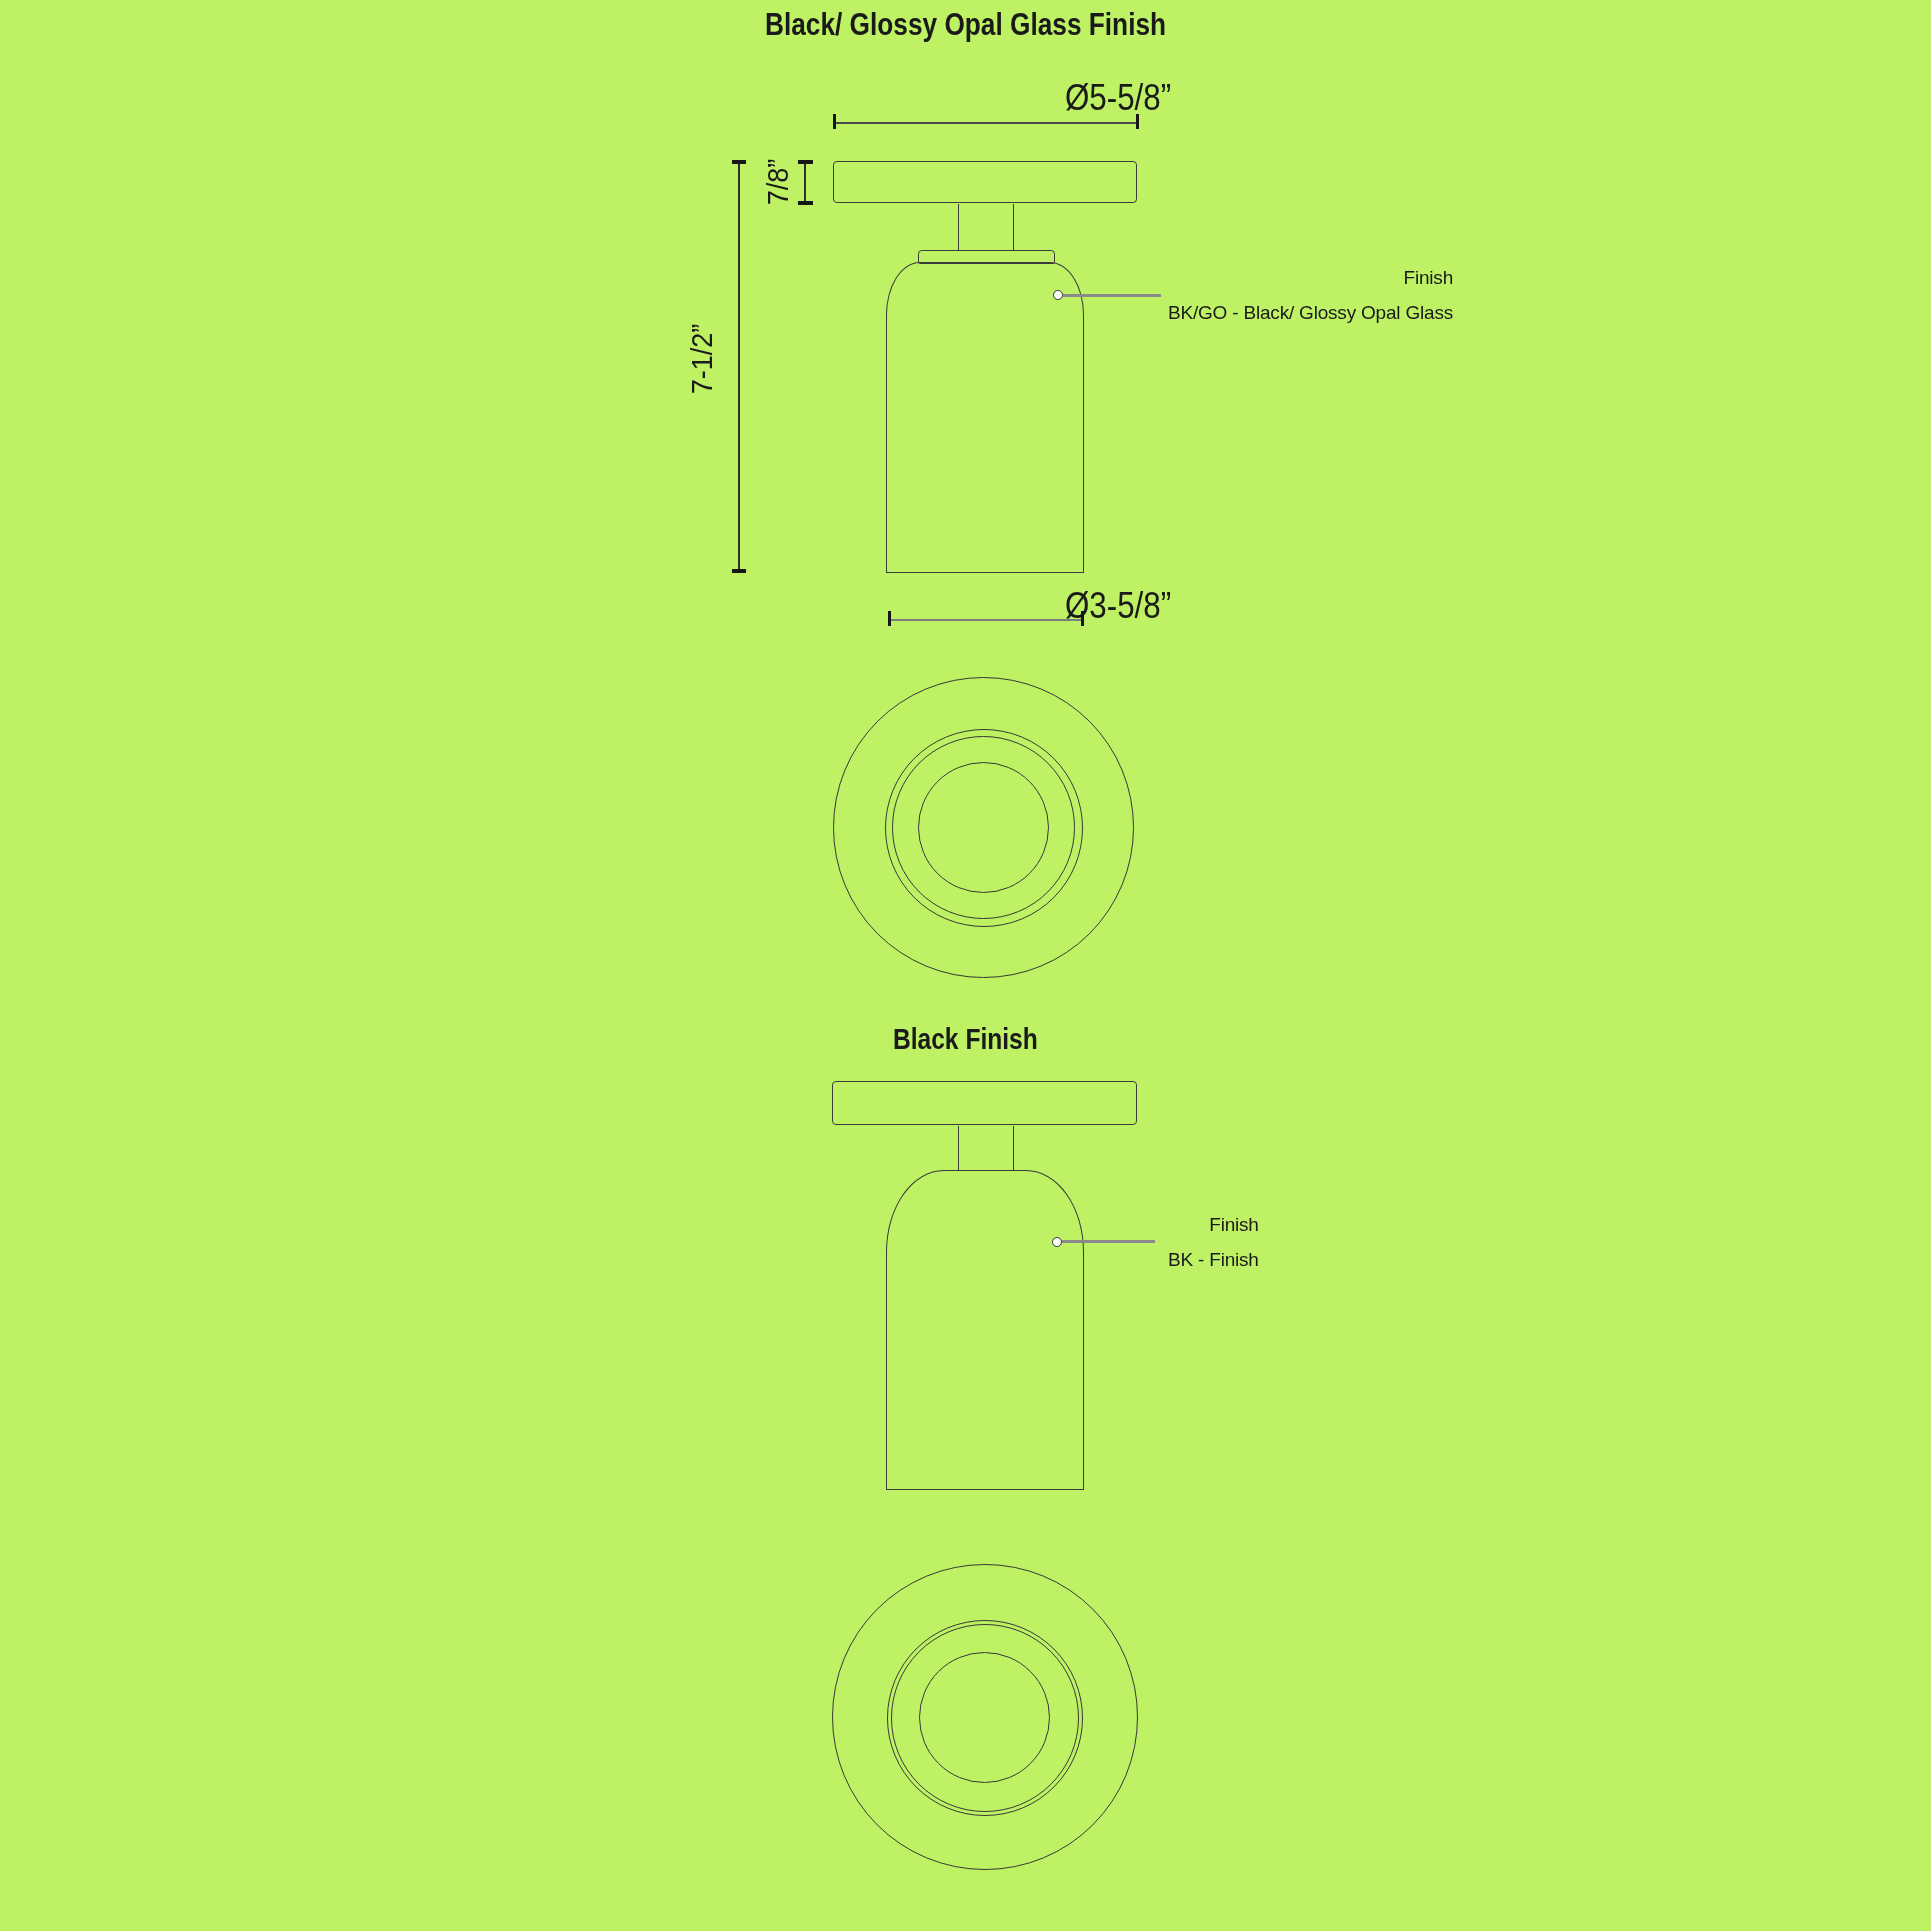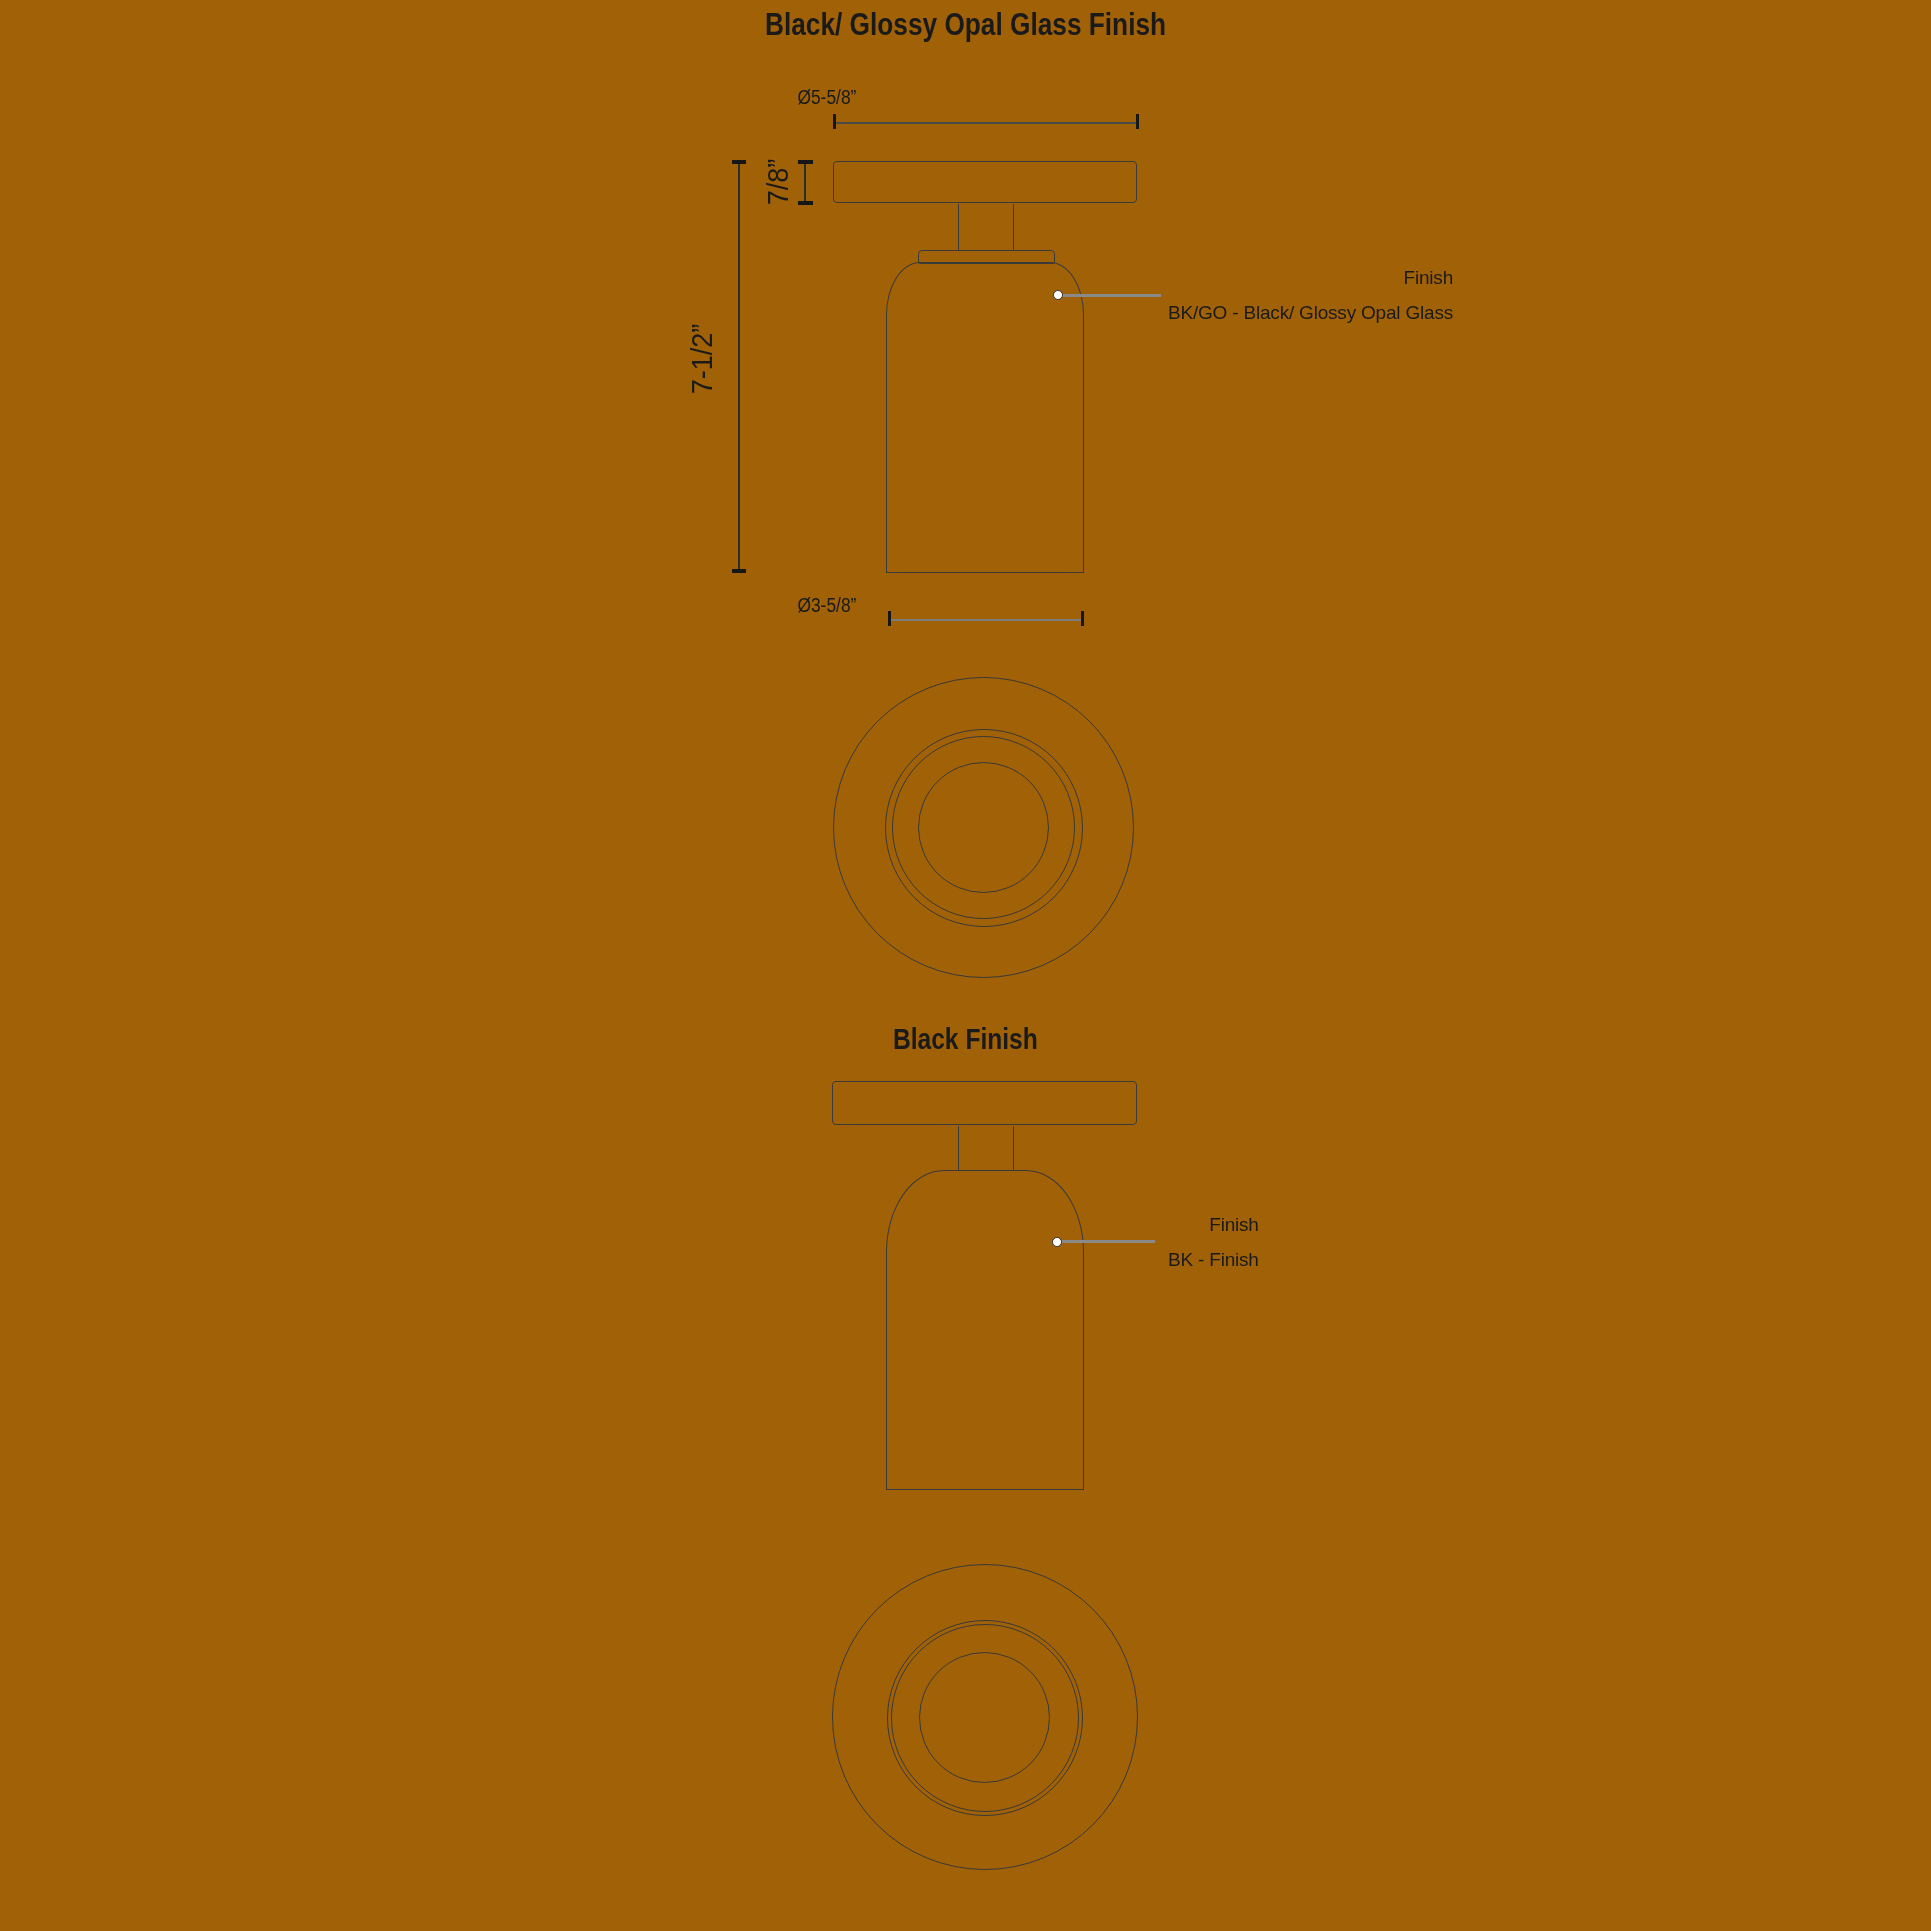--- a/index.html
+++ b/index.html
@@ -1,33 +1,33 @@
 <!DOCTYPE html>
 <html><head>
 <meta charset="utf-8">
 <style>
   html,body{margin:0;padding:0;background:#ffffff;}
   #canvas{
     position:relative;
     width:1931px;height:1931px;
-    background:#a16207;
+    background:#bef264;
     font-family:"Liberation Sans","DejaVu Sans",sans-serif;
     color:#1a1a1a;
     overflow:hidden;
   }
   
   .title{
     position:absolute;left:0;width:1931px;
     text-align:center;font-weight:bold;font-size:32px;line-height:39px;
     white-space:nowrap;
   }
   .title > span{display:inline-block;transform:scaleX(0.82);transform-origin:center;}
   .dim-label{
-    position:absolute;text-align:left;
-    font-size:20px;line-height:35px;white-space:nowrap;
+    position:absolute;text-align:right;
+    font-size:36px;line-height:35px;white-space:nowrap;
   }
   .dim-label > span{display:inline-block;transform:scaleX(0.87);transform-origin:center;}
   .dim-label-rot{
     position:absolute;font-size:30px;line-height:30px;white-space:nowrap;
     transform:translate(-50%,-50%) rotate(-90deg);
   }
   .dim-label-rot > span{display:inline-block;transform:scaleX(0.9);transform-origin:center;}
   .leader-text{
     position:absolute;font-size:19px;line-height:35px;white-space:nowrap;
     letter-spacing:-0.2px;

